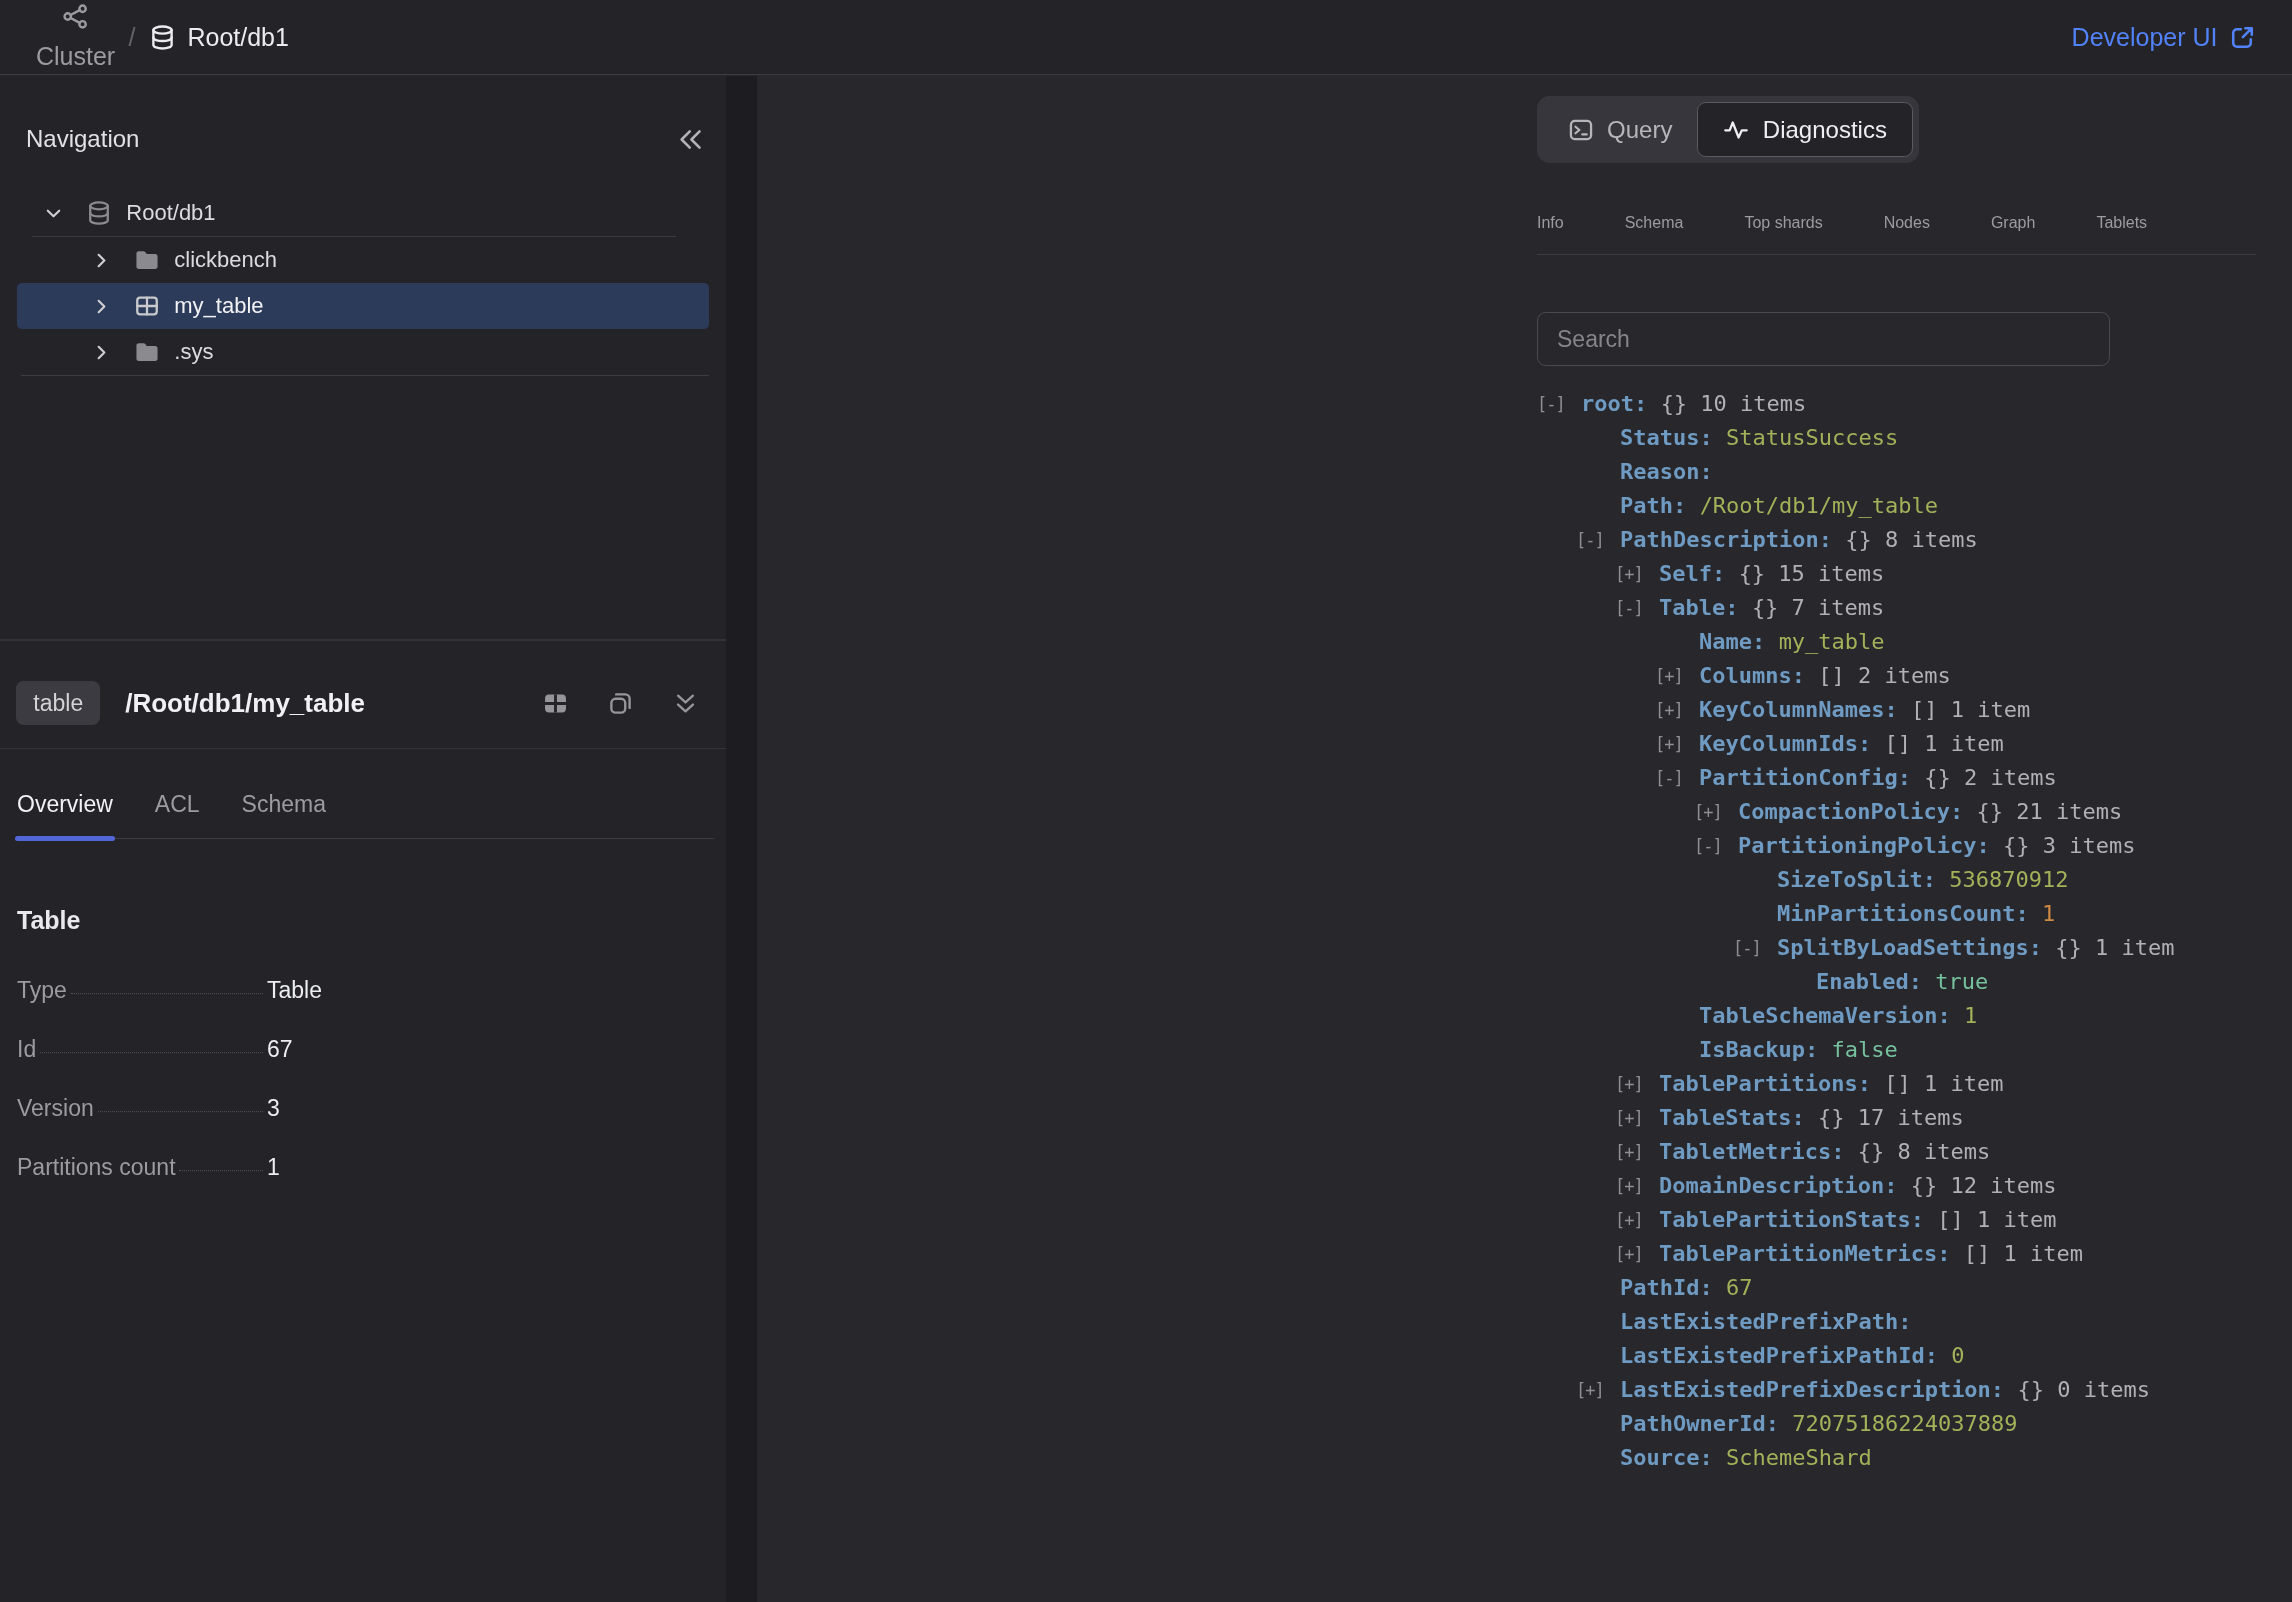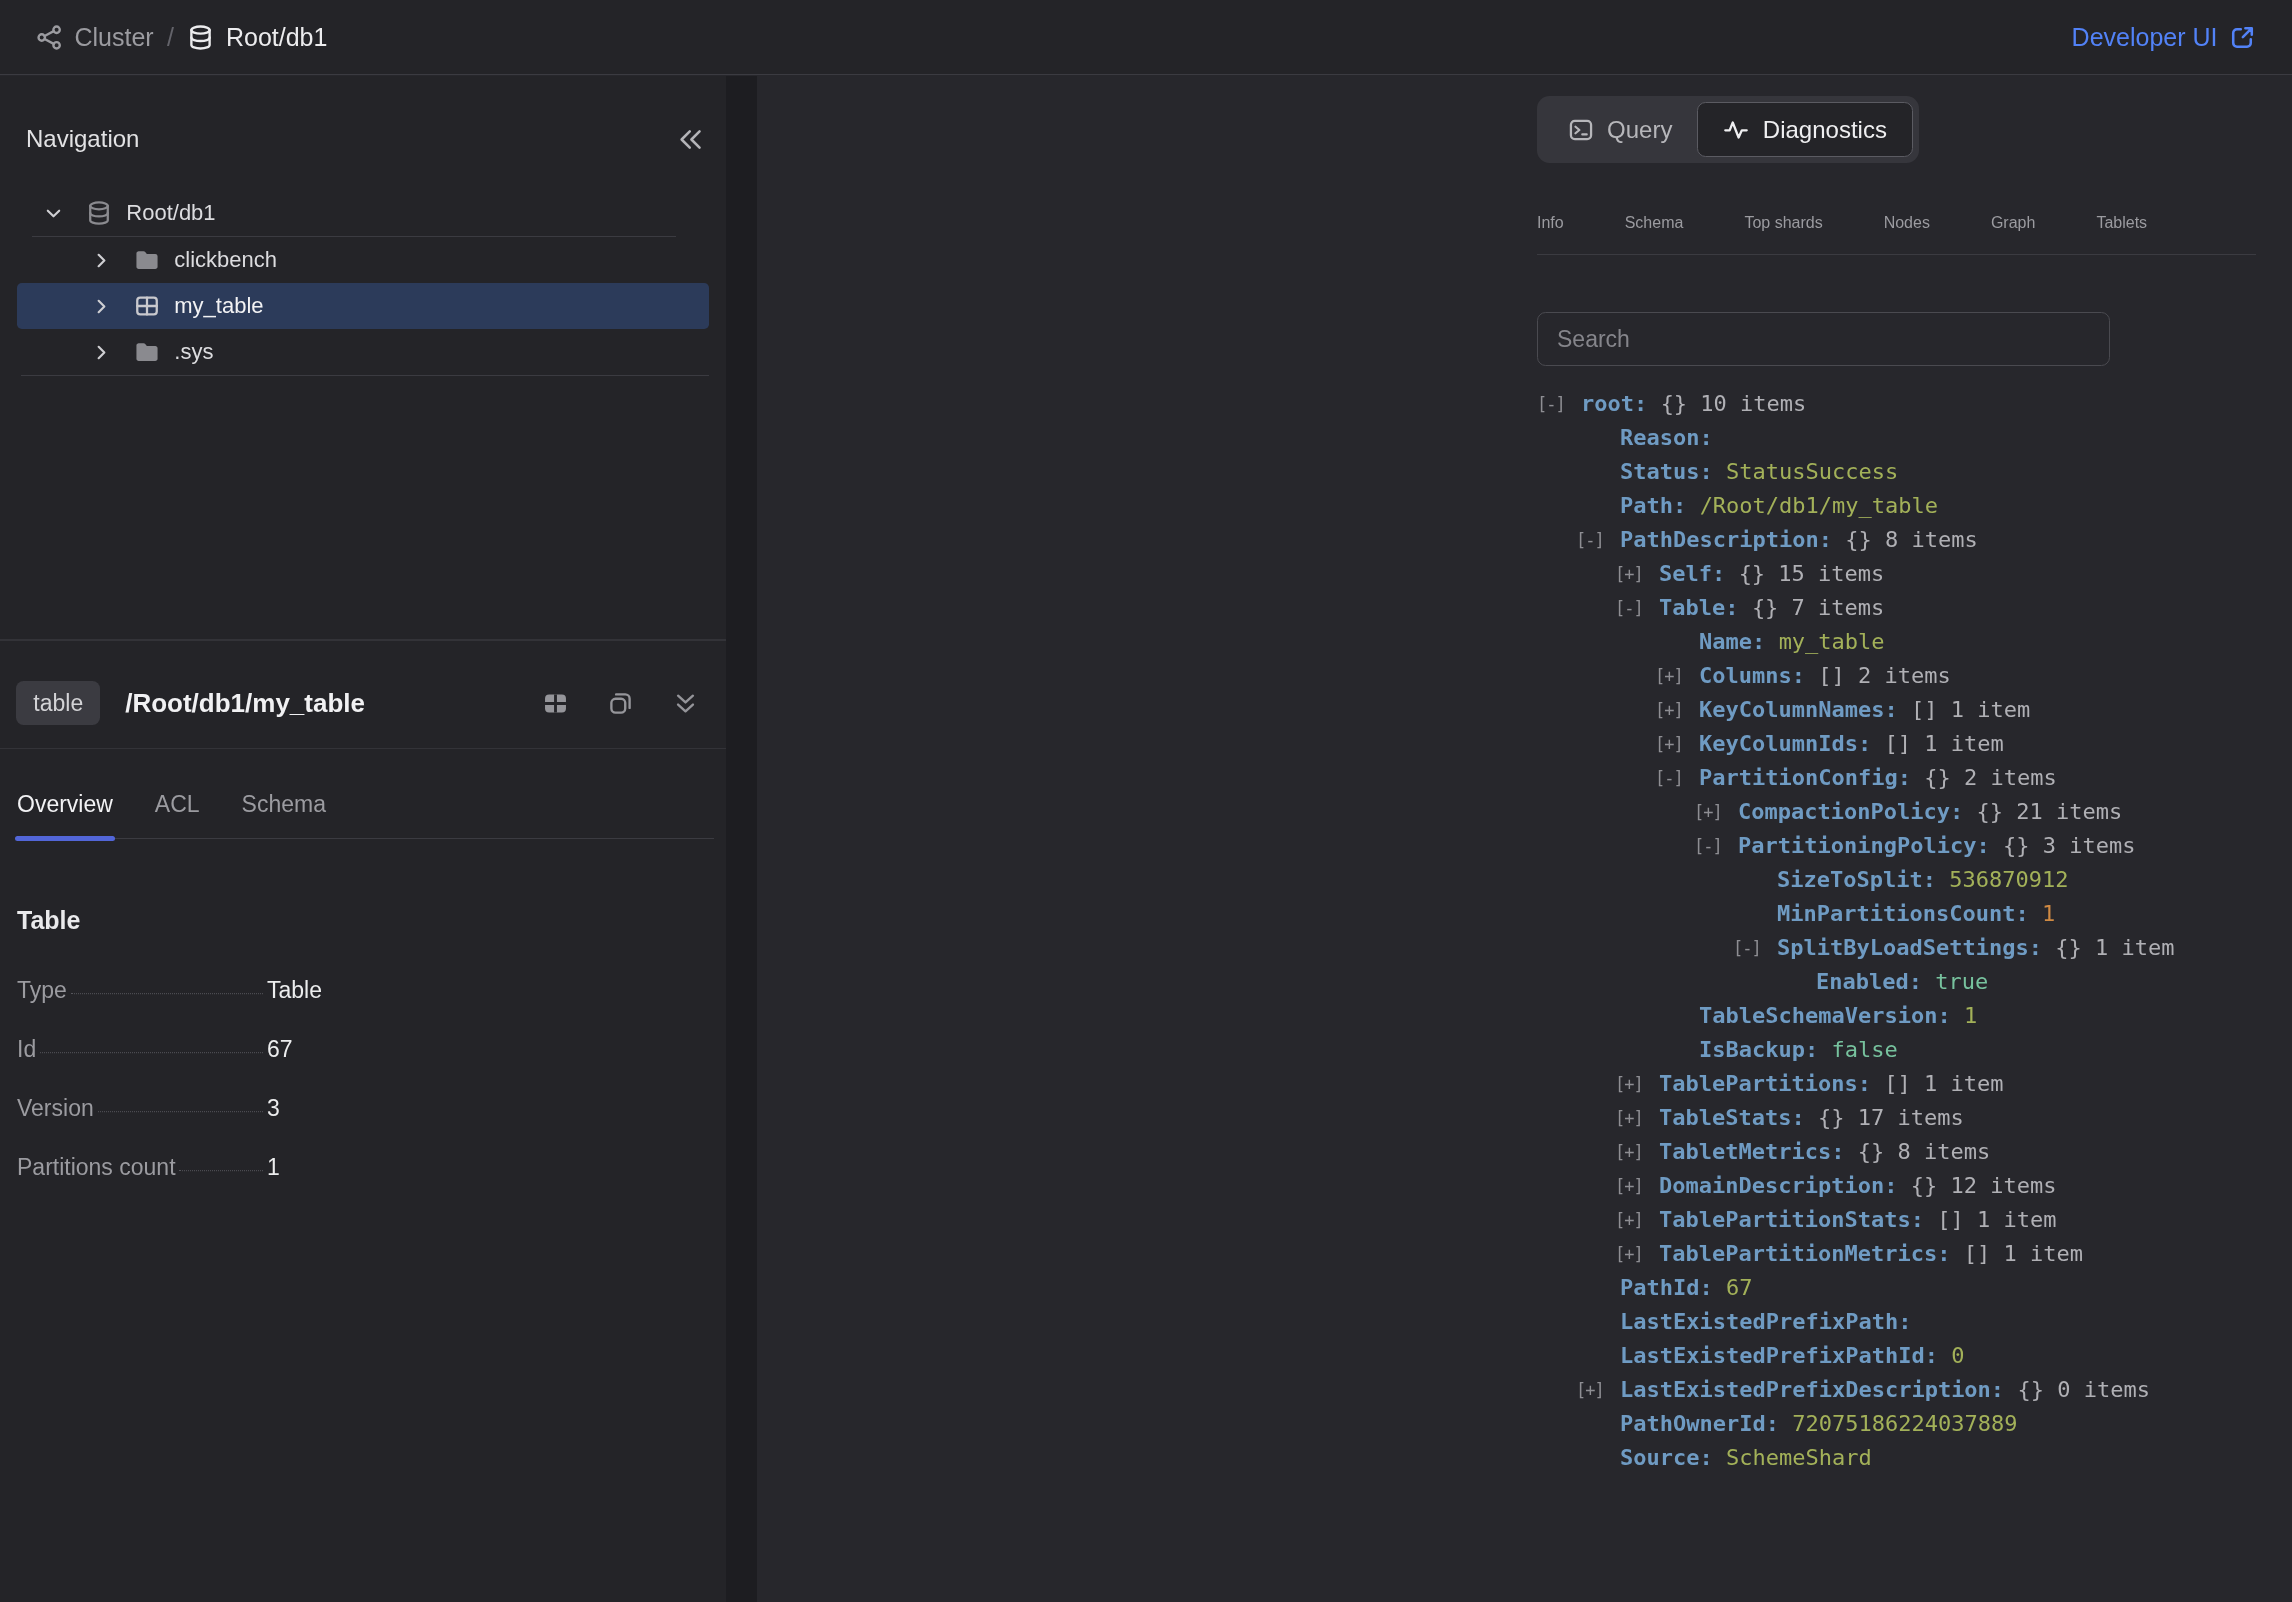--- a/index.html
+++ b/index.html
@@ -17,21 +17,21 @@
 
   
   .topbar {
     position:absolute; left:0; top:0; width:2292px; height:75px;
     background:var(--panel-bg);
     border-bottom:1px solid var(--border);
     display:flex; align-items:center; justify-content:space-between;
     padding:0 36px;
   }
   .crumbs { display:flex; align-items:center; gap:13.4px; }
-  .crumb-link { color:var(--text-secondary); cursor:pointer; display:flex; align-items:center; gap:11.5px; }
+  .crumb-link { color:var(--text-secondary); cursor:pointer; display:flex; align-items:center; gap:11.5px;flex-direction:column; }
   .crumb-sep { color:#63636a; }
   .crumb-current { color:var(--text-primary); display:flex; align-items:center; gap:11.5px; }
   .dev-link { color:var(--accent-link); display:flex; align-items:center; gap:11.5px; cursor:pointer; }
 
   
   .left-panel {
     position:absolute; left:0; top:76px; width:726px; bottom:0;
     background:var(--panel-bg);
   }
   .gutter {
@@ -346,26 +346,26 @@
   <input class="search-input" type="text" placeholder="Search" style="">
 
   <div class="describe-tree" id="describe-tree">
       <div class="tree-line" style="padding-left: 0px;">
         <span class="expander">[-]</span>
         <span class="t-key">root:</span>
         <span class="t-meta">{} 10 items</span>
       </div>
       <div class="tree-line" style="padding-left: 39px;">
         <span class="expander"></span>
-        <span class="t-key">Reason:</span>
-      </div>
-      <div class="tree-line" style="padding-left: 39px;">
-        <span class="expander"></span>
         <span class="t-key">Status:</span>
         <span class="t-val s">StatusSuccess</span>
+      </div>
+      <div class="tree-line" style="padding-left: 39px;">
+        <span class="expander"></span>
+        <span class="t-key">Reason:</span>
       </div>
       <div class="tree-line" style="padding-left: 39px;">
         <span class="expander"></span>
         <span class="t-key">Path:</span>
         <span class="t-val s">/Root/db1/my_table</span>
       </div>
       <div class="tree-line" style="padding-left: 39px;">
         <span class="expander">[-]</span>
         <span class="t-key">PathDescription:</span>
         <span class="t-meta">{} 8 items</span>

